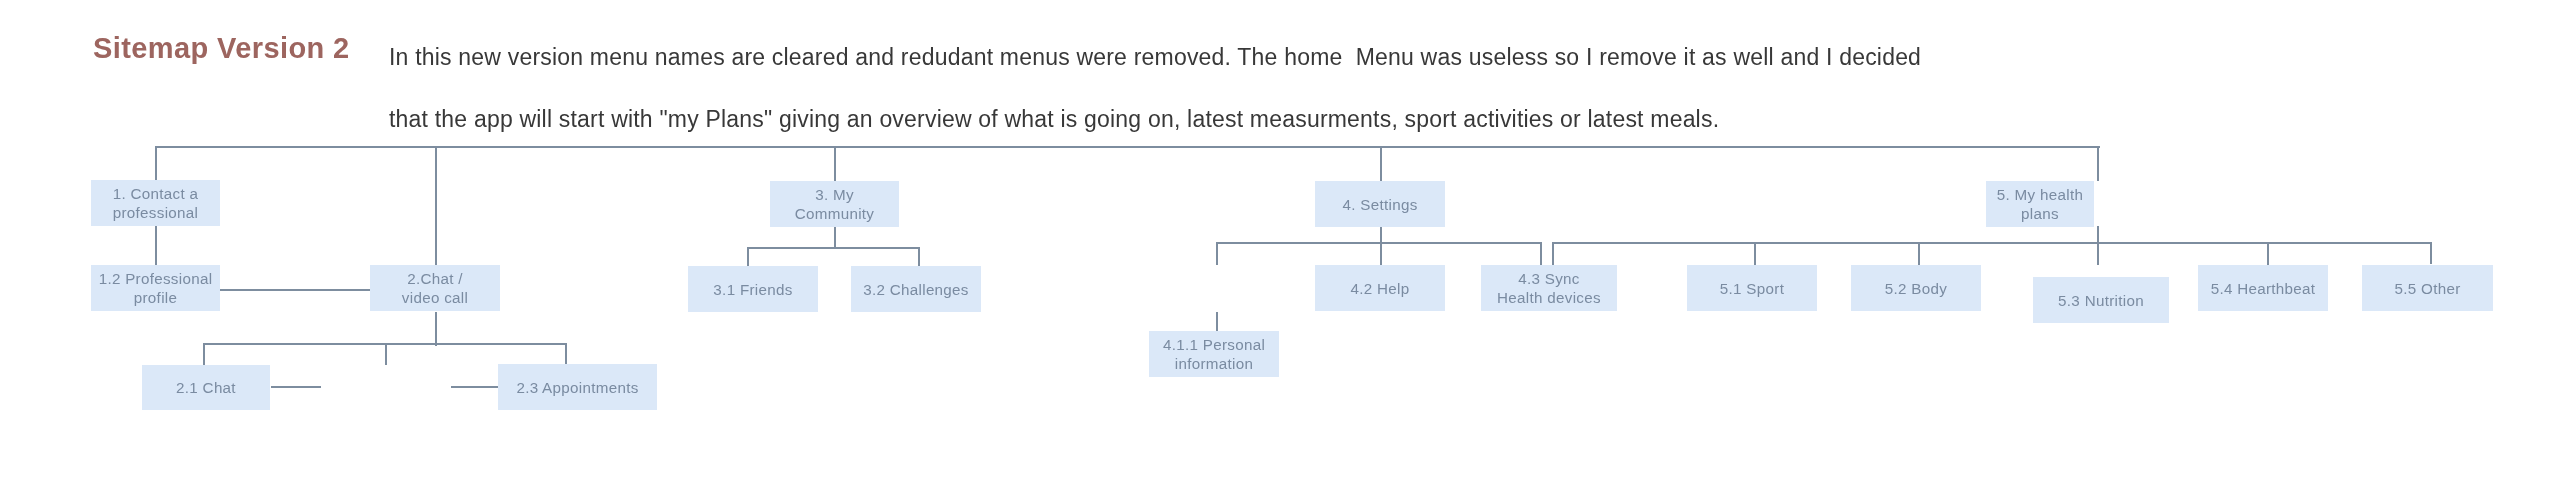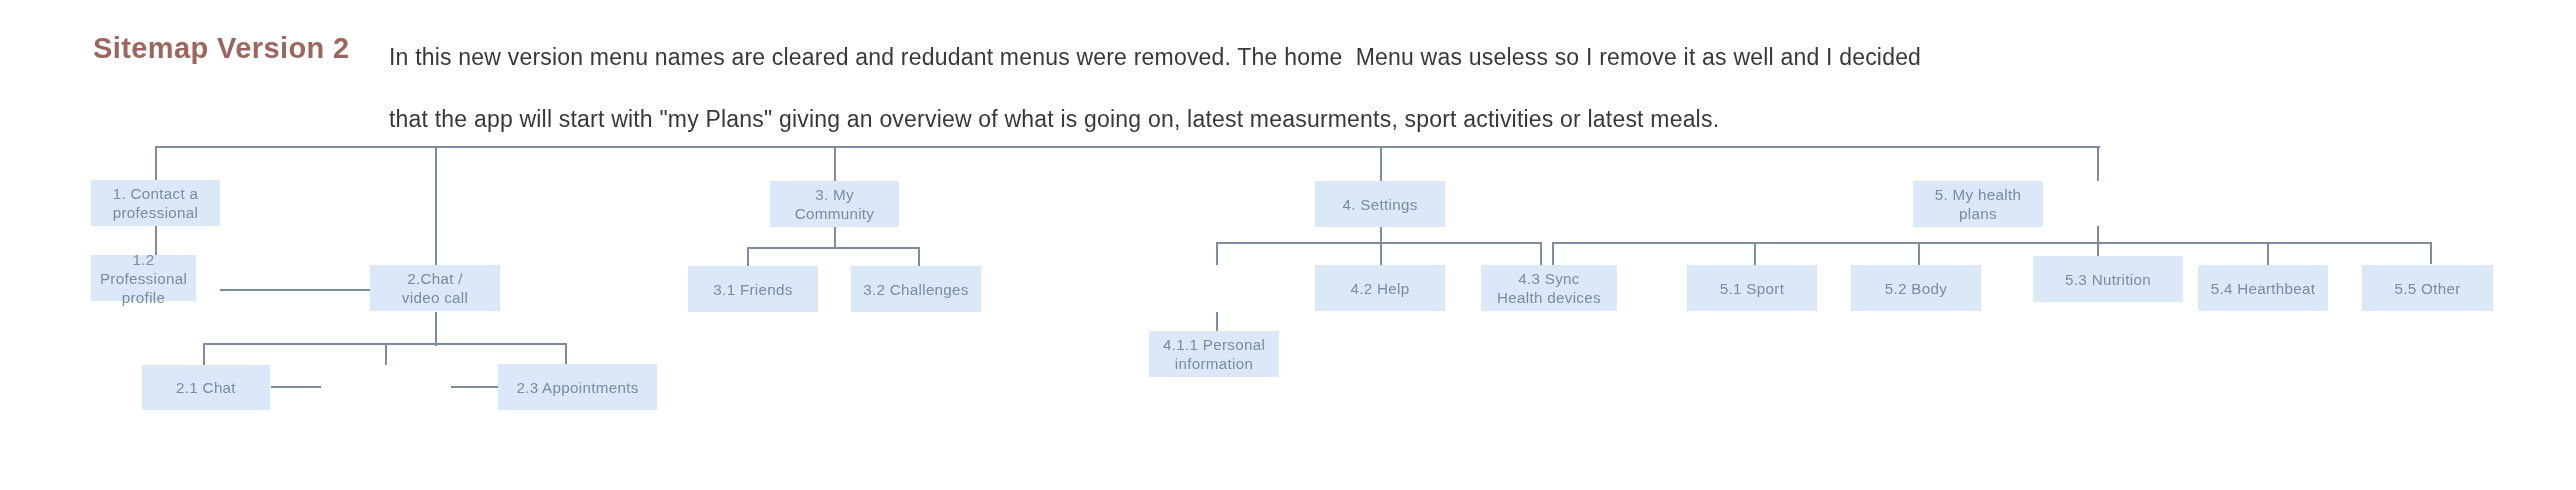--- a/index.html
+++ b/index.html
@@ -87,21 +87,21 @@
   <div class="vl" style="left:1552px;top:243px;height:22px"></div>
   <div class="vl" style="left:1754px;top:243px;height:22px"></div>
   <div class="vl" style="left:1918px;top:243px;height:22px"></div>
   <div class="vl" style="left:2267px;top:243px;height:22px"></div>
   <div class="vl" style="left:2430px;top:243px;height:20.6px"></div>
 
   <div class="node" style="left:91px;top:180px;width:129px;height:46px">
       <span>1. Contact a
 professional</span>
     </div>
-  <div class="node" style="left:91px;top:255px;width:105px;height:46px">
+  <div class="node" style="left:91px;top:265px;width:129px;height:46px">
       <span>1.2 Professional
 profile</span>
     </div>
   <div class="node" style="left:370px;top:265px;width:130px;height:46px">
       <span>2.Chat /
 video call</span>
     </div>
   <div class="node" style="left:142px;top:365px;width:128px;height:45px">
       <span>2.1 Chat</span>
     </div>
@@ -125,31 +125,31 @@
       <span>4.1.1 Personal
 information</span>
     </div>
   <div class="node" style="left:1315px;top:265px;width:130px;height:46px">
       <span>4.2 Help</span>
     </div>
   <div class="node" style="left:1481px;top:265px;width:136px;height:46px">
       <span>4.3 Sync
 Health devices</span>
     </div>
-  <div class="node" style="left:1913px;top:181px;width:130px;height:46px">
+  <div class="node" style="left:1986px;top:181px;width:108px;height:46px">
       <span>5. My health
 plans</span>
     </div>
   <div class="node" style="left:1687px;top:265px;width:130px;height:46px">
       <span>5.1 Sport</span>
     </div>
   <div class="node" style="left:1851px;top:265px;width:130px;height:46px">
       <span>5.2 Body</span>
     </div>
-  <div class="node" style="left:2033px;top:256px;width:150px;height:46px">
+  <div class="node" style="left:2033px;top:277px;width:136px;height:46px">
       <span>5.3 Nutrition</span>
     </div>
   <div class="node" style="left:2198px;top:265px;width:130px;height:46px">
       <span>5.4 Hearthbeat</span>
     </div>
   <div class="node" style="left:2362px;top:265px;width:131px;height:46px">
       <span>5.5 Other</span>
     </div>
 
 </div>

